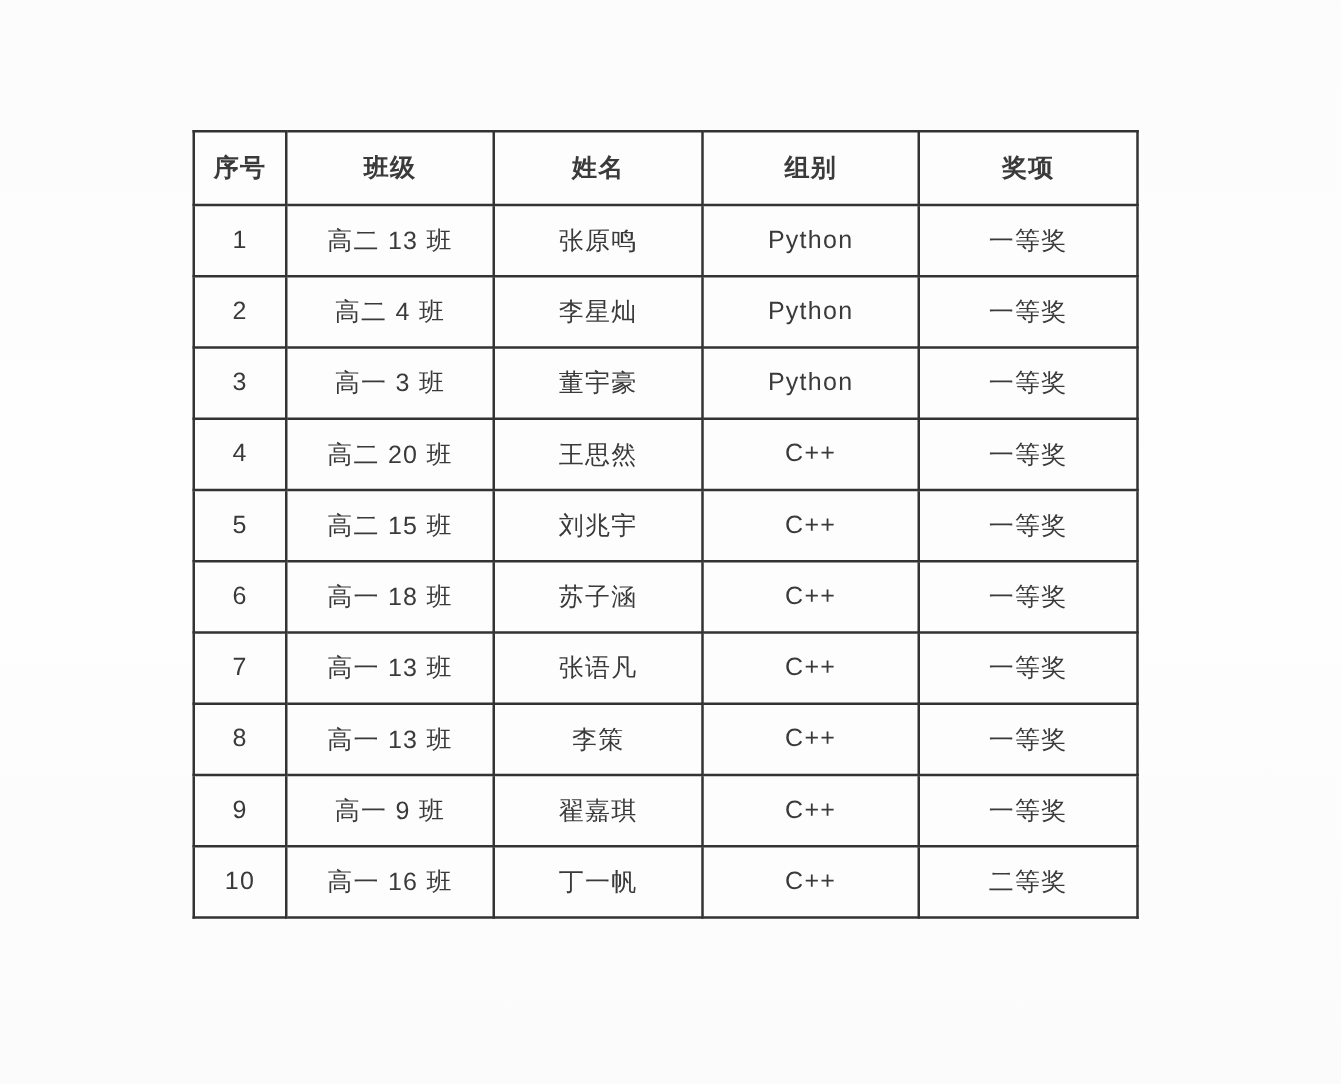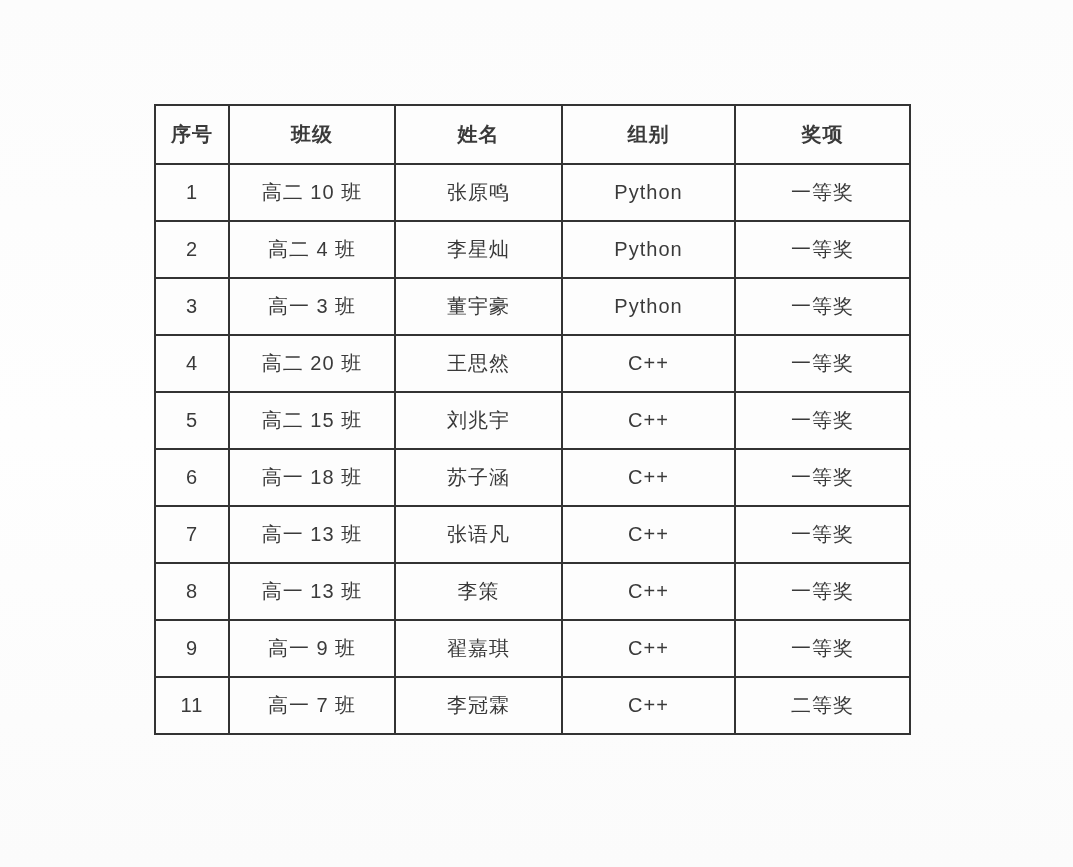--- a/index.html
+++ b/index.html
@@ -68,21 +68,21 @@
         <th>序号</th>
         <th>班级</th>
         <th>姓名</th>
         <th>组别</th>
         <th>奖项</th>
       </tr>
     </thead>
     <tbody id="table-body">
         <tr>
           <td>1</td>
-          <td>高二 10 班</td>
+          <td>高二 13 班</td>
           <td>张原鸣</td>
           <td>Python</td>
           <td>一等奖</td>
         </tr>
         <tr>
           <td>2</td>
           <td>高二 4 班</td>
           <td>李星灿</td>
           <td>Python</td>
           <td>一等奖</td>
@@ -130,21 +130,21 @@
           <td>一等奖</td>
         </tr>
         <tr>
           <td>9</td>
           <td>高一 9 班</td>
           <td>翟嘉琪</td>
           <td>C++</td>
           <td>一等奖</td>
         </tr>
         <tr>
-          <td>11</td>
-          <td>高一 7 班</td>
-          <td>李冠霖</td>
+          <td>10</td>
+          <td>高一 16 班</td>
+          <td>丁一帆</td>
           <td>C++</td>
           <td>二等奖</td>
         </tr>
       </tbody>
   </table>
 </div>
 
 </body></html>

